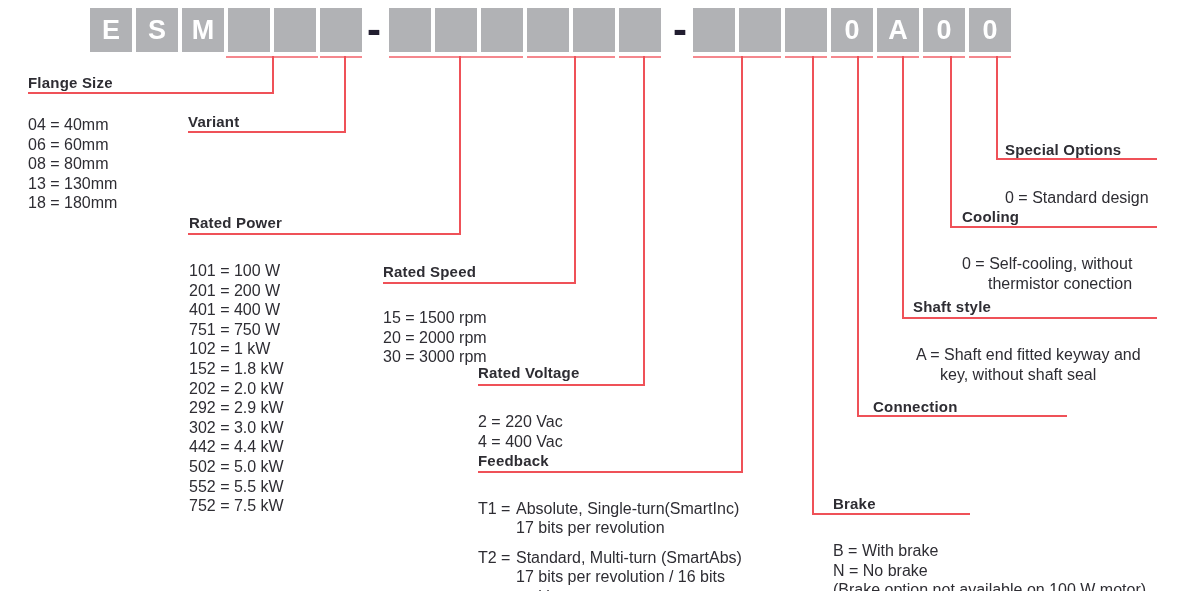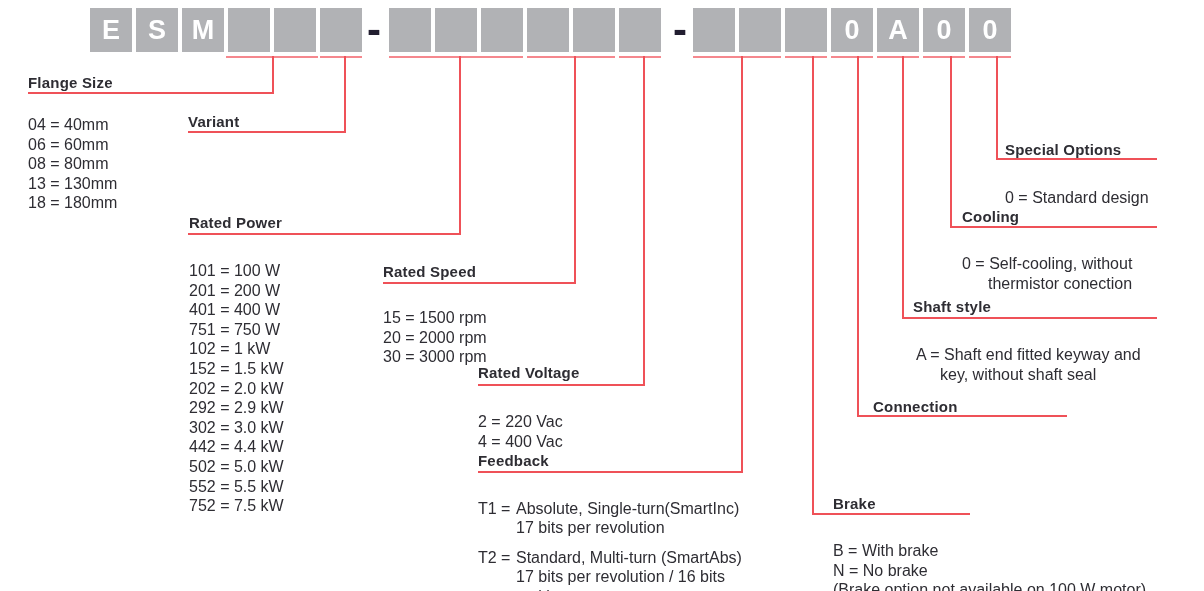--- a/index.html
+++ b/index.html
@@ -107,21 +107,21 @@
 
   <div class="sec-label" style="left:188px; top:113px">Variant</div>
 
   <div class="sec-label" style="left:189px; top:214px">Rated Power</div>
   <div class="items" style="left:189px; top:245px">
     <div>101 = 100 W</div>
     <div>201 = 200 W</div>
     <div>401 = 400 W</div>
     <div>751 = 750 W</div>
     <div>102 = 1 kW</div>
-    <div>152 = 1.5 kW</div>
+    <div>152 = 1.8 kW</div>
     <div>202 = 2.0 kW</div>
     <div>292 = 2.9 kW</div>
     <div>302 = 3.0 kW</div>
     <div>442 = 4.4 kW</div>
     <div>502 = 5.0 kW</div>
     <div>552 = 5.5 kW</div>
     <div>752 = 7.5 kW</div>
   </div>
 
   <div class="sec-label" style="left:383px; top:263px">Rated Speed</div>

